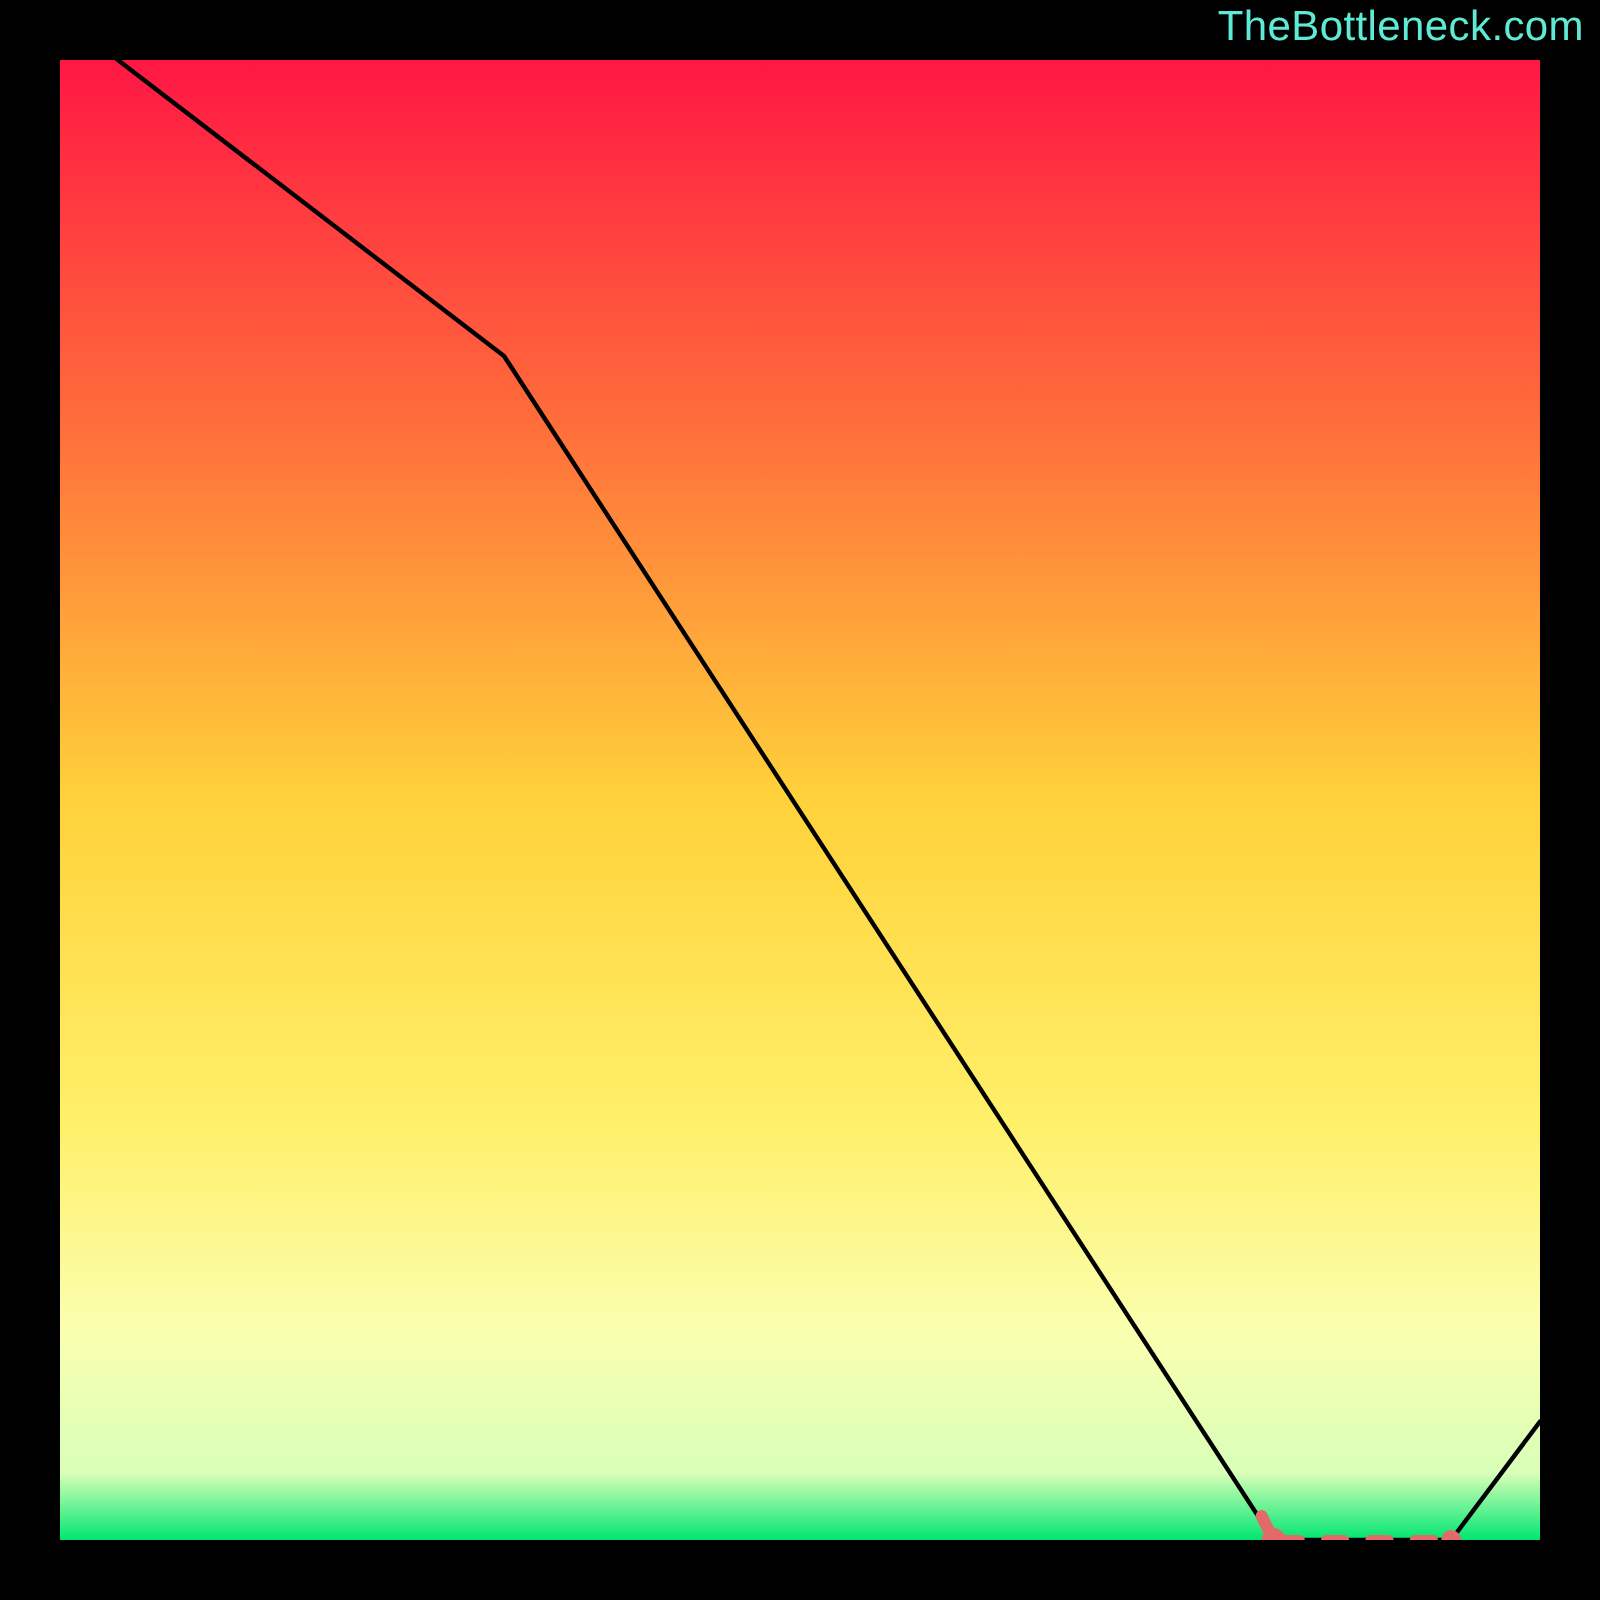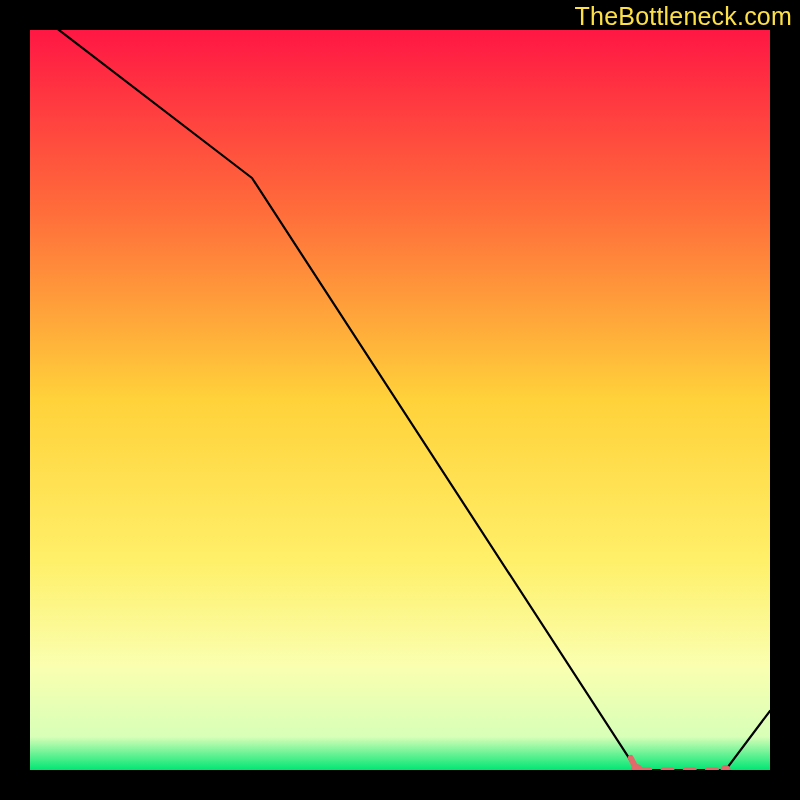--- a/index.html
+++ b/index.html
@@ -13,22 +13,22 @@
   }
   .container {
     position: relative;
     width: 800px;
     height: 800px;
   }
   .watermark {
     position: absolute;
     top: 2px;
     right: 8px;
-    color: #fde047;
-    font-size: 25px;
+    color: #5eead4;
+    font-size: 21px;
     font-weight: 500;
     z-index: 20;
     letter-spacing: 0.2px;
   }
   .plot-area {
     position: absolute;
     left: 30px;
     top: 30px;
     width: 740px;
     height: 740px;

